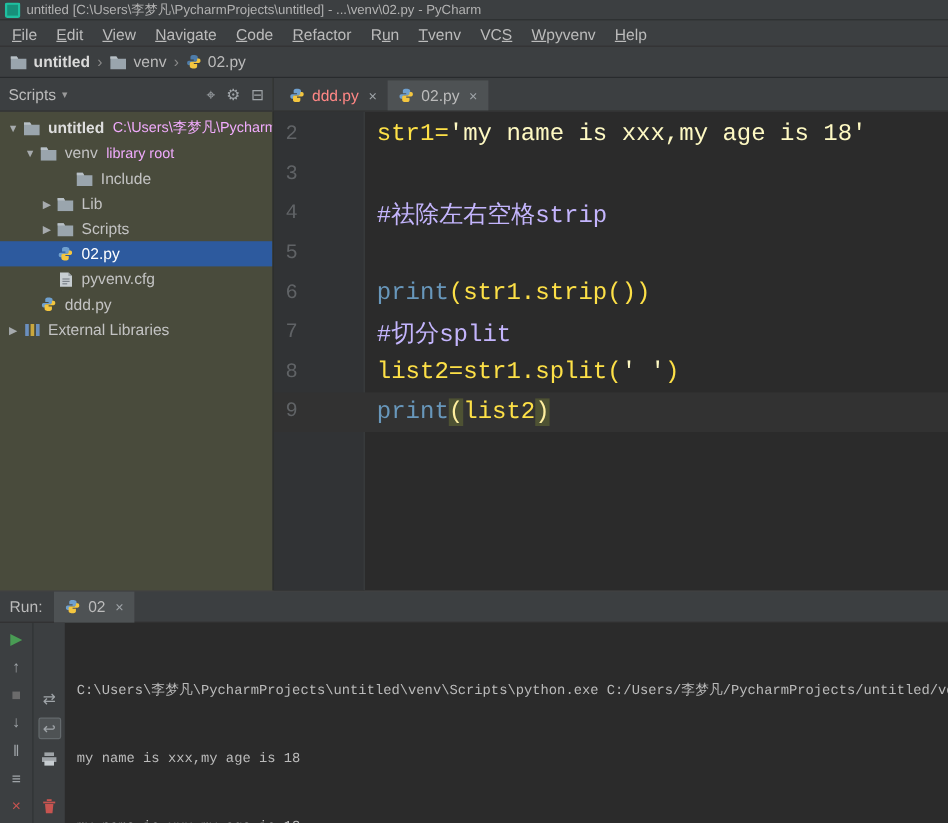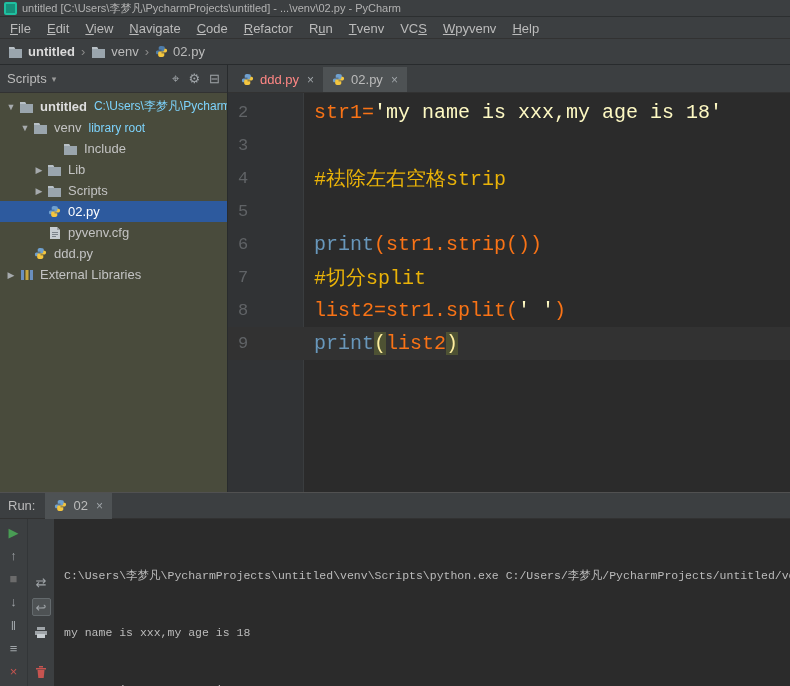--- a/index.html
+++ b/index.html
@@ -40,43 +40,43 @@
   .ph-icons span { cursor:default; }
   .tree { flex:1; padding-top:3px; overflow:hidden; }
   .tree-row { height:21px; display:flex; align-items:center; white-space:nowrap; overflow:hidden; }
   .tree-row.selected { background:#2d5a9e; }
   .tree-row.selected .tree-label { color:#ffffff; }
   .tree-arrow { width:14px; flex:none; text-align:center; font-size:9px; color:#a6aaad; }
   .tree-icon { width:17px; height:15px; flex:none; margin-right:5px; display:flex;
                align-items:center; justify-content:center; }
   .tree-label { color:#c3c3c3; }
   .tree-label.bold { font-weight:bold; color:#dedede; }
-  .tree-hint { color:#7dd3fc; margin-left:7px; font-size:12px; }
+  .tree-hint { color:#f0abfc; margin-left:7px; font-size:12px; }
 
   
   .editor-col { flex:1; min-width:0; display:flex; flex-direction:column; background:#2b2b2b; }
   .tabbar { height:28px; flex:none; background:#3c3f41; display:flex; align-items:flex-end;
             padding-left:4px; border-bottom:1px solid #323232; }
   .tab { height:25px; display:flex; align-items:center; gap:6px; padding:0 9px; color:#bbbbbb; }
   .tab.active { background:#4e5254; }
   .tab-icon { display:flex; }
   .tab-label.error { color:#ff8785; }
   .tab-close { color:#9fa4a8; font-size:12px; margin-left:2px; cursor:default; }
 
   .editor { flex:1; position:relative; font-family:"Liberation Mono", monospace;
             font-size:20px; overflow:hidden; padding-top:3px; }
   .gutter-bg { position:absolute; left:0; top:0; bottom:0; width:76px; background:#313335;
                border-right:1px solid #3a3d3f; }
   .code-line { position:relative; height:33px; display:flex; align-items:center; }
   .code-line.current { background:#323232; }
   .line-num { width:76px; flex:none; padding-left:10px; color:#606366; font-size:17px; }
   .code-text { padding-left:10px; white-space:pre; }
-  .tok-plain   { color:#f97316; }
+  .tok-plain   { color:#fde047; }
   .tok-string  { color:#fef9c3; }
-  .tok-comment { color:#eab308; }
+  .tok-comment { color:#c4b5fd; }
   .tok-builtin { color:#6897bb; }
   .tok-brace   { color:#ffef9f; background:#4e5233; }
 
   
   .run-panel { height:194px; display:flex; flex-direction:column; border-top:1px solid #515151; }
   .run-header { height:26px; flex:none; background:#3c3f41; display:flex; align-items:center;
                 padding:0 17px 0 8px; gap:10px; border-bottom:1px solid #323232; }
   .run-tab { height:26px; display:flex; align-items:center; gap:6px; padding:0 9px;
              background:#4e5254; }
   .run-body { flex:1; display:flex; background:#2b2b2b; min-height:0; }

